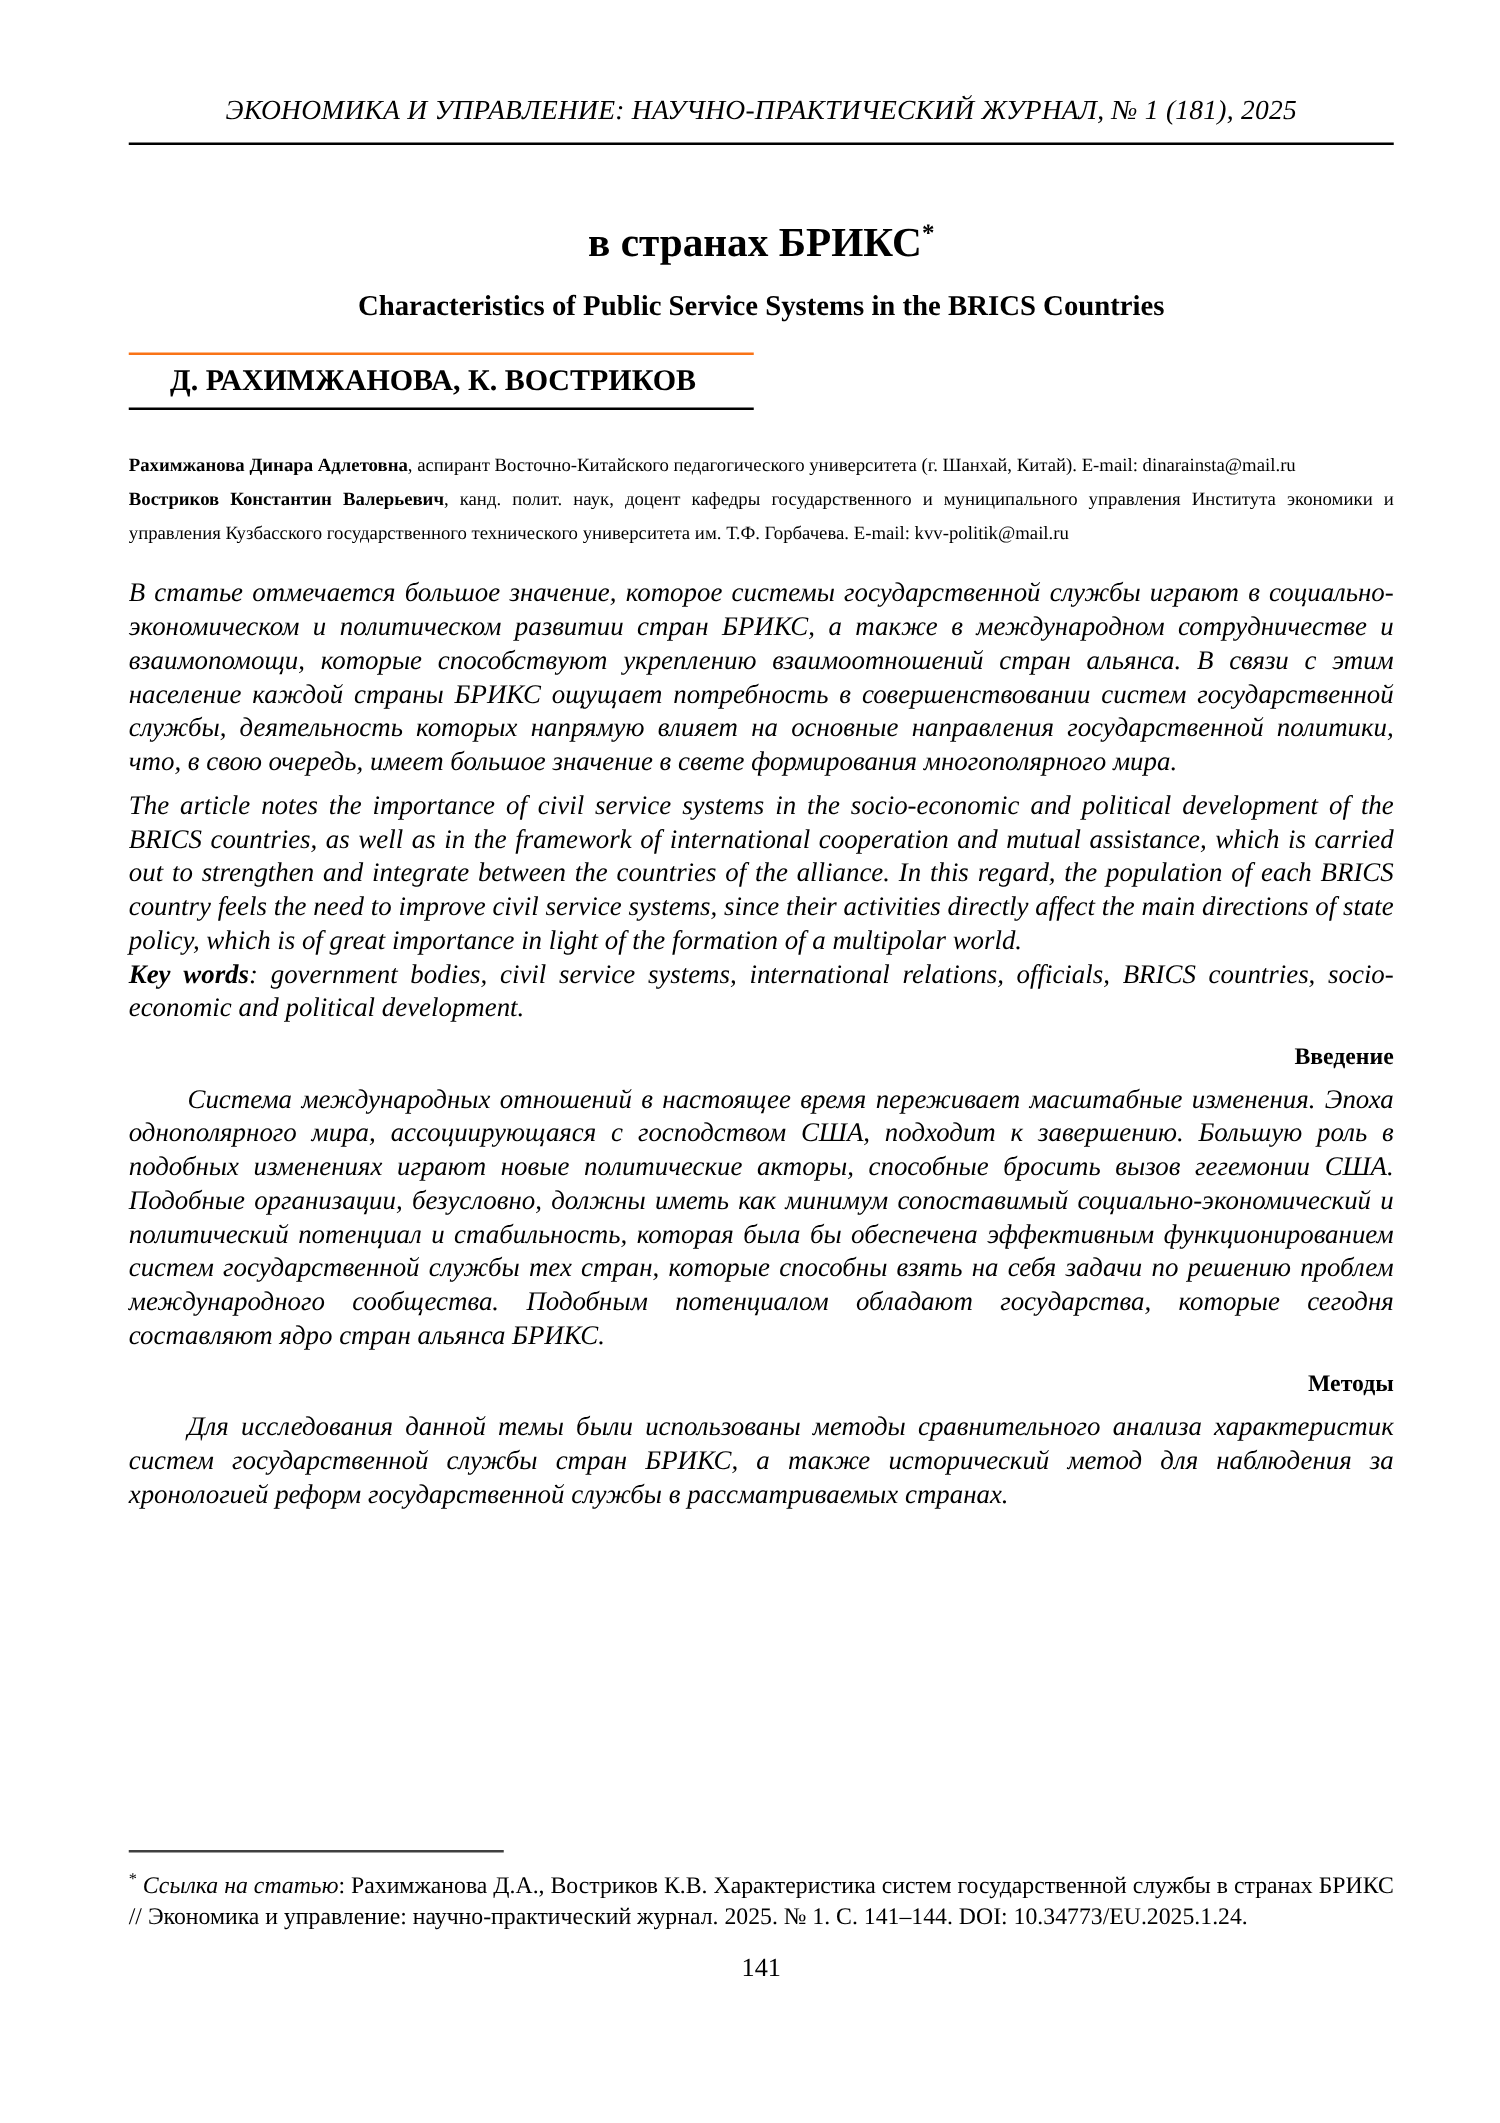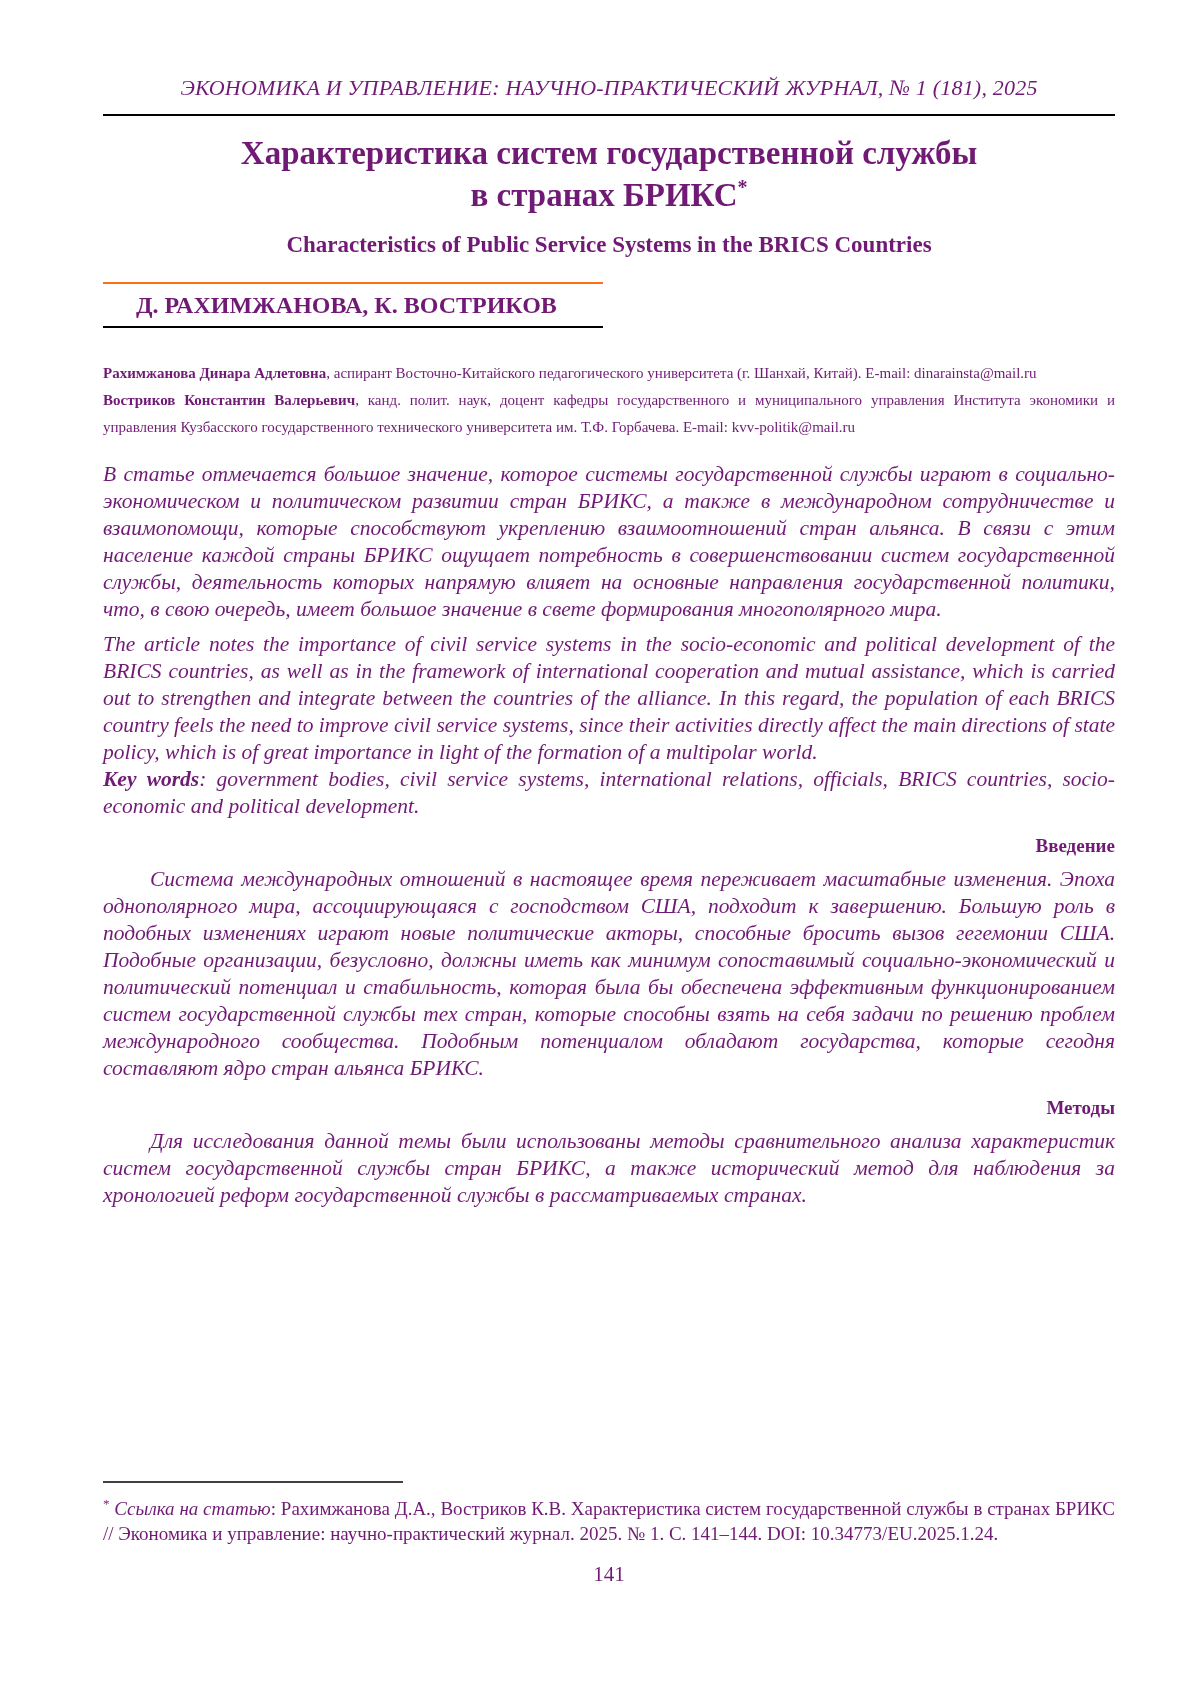--- a/index.html
+++ b/index.html
@@ -1,21 +1,21 @@
 <!DOCTYPE html>
 <html lang="ru"><head>
 <meta charset="utf-8">
 <style>
   html, body { margin: 0; padding: 0; background: #ffffff; }
   .page {
     width: 1200px;
     height: 1675px;
     box-sizing: border-box;
     background: #ffffff;
-    color: #701a75;
+    color: #000000;
     font-family: "Liberation Serif", "DejaVu Serif", serif;
     padding: 75px 85px 0 103px;
     display: flex;
     flex-direction: column;
     overflow: hidden;
   }
   .journal-header {
     font-size: 22px;
     font-style: italic;
     text-align: center;
@@ -118,21 +118,21 @@
 </style>
 </head>
 <body>
 
 <div class="page">
 
   <div class="journal-header">ЭКОНОМИКА И УПРАВЛЕНИЕ: НАУЧНО-ПРАКТИЧЕСКИЙ ЖУРНАЛ, № 1 (181), 2025</div>
 
 
   <div class="article-title">
-    <span>Характеристика систем государственной службы</span><br>
+    <br>
     <span>в странах БРИКС</span><sup>*</sup>
   </div>
 
   <div class="article-title-en">Characteristics of Public Service Systems in the BRICS Countries</div>
 
   <div class="authors-block">
     <span>Д. РАХИМЖАНОВА, К. ВОСТРИКОВ</span>
   </div>
 
   <div class="bio">

